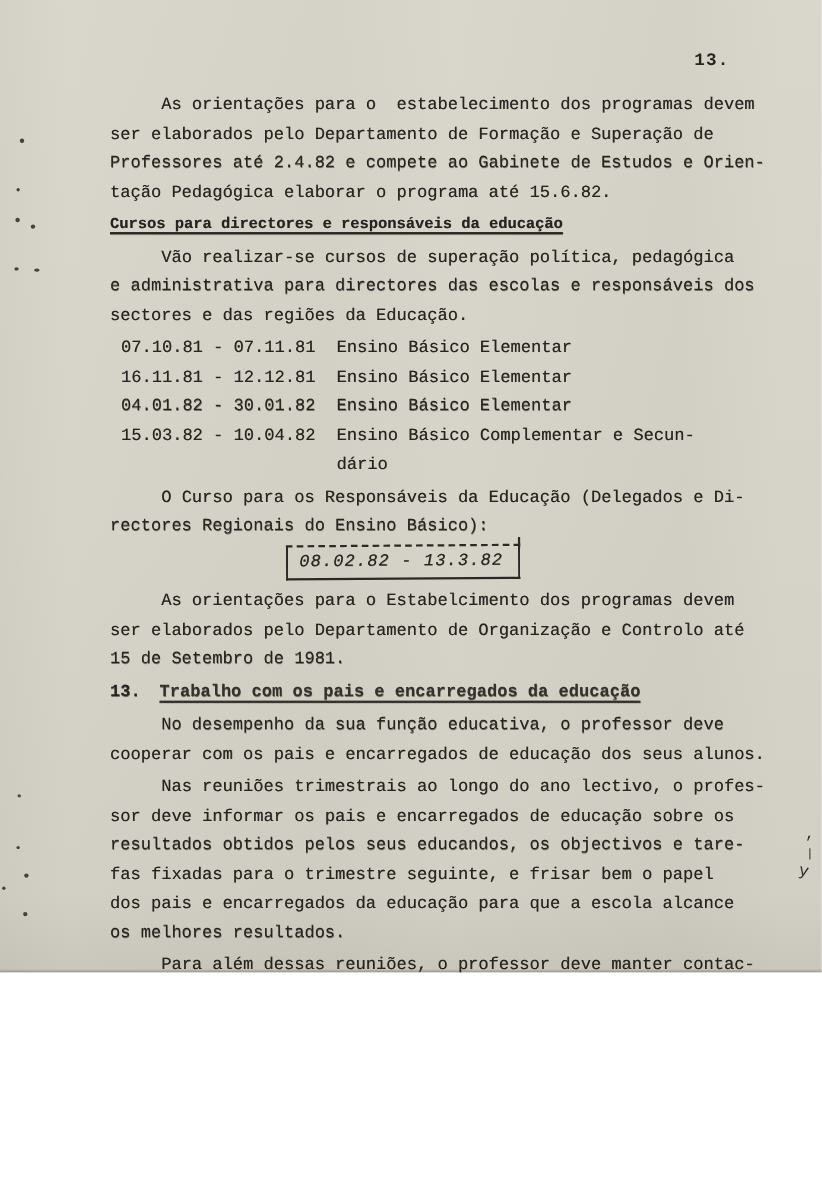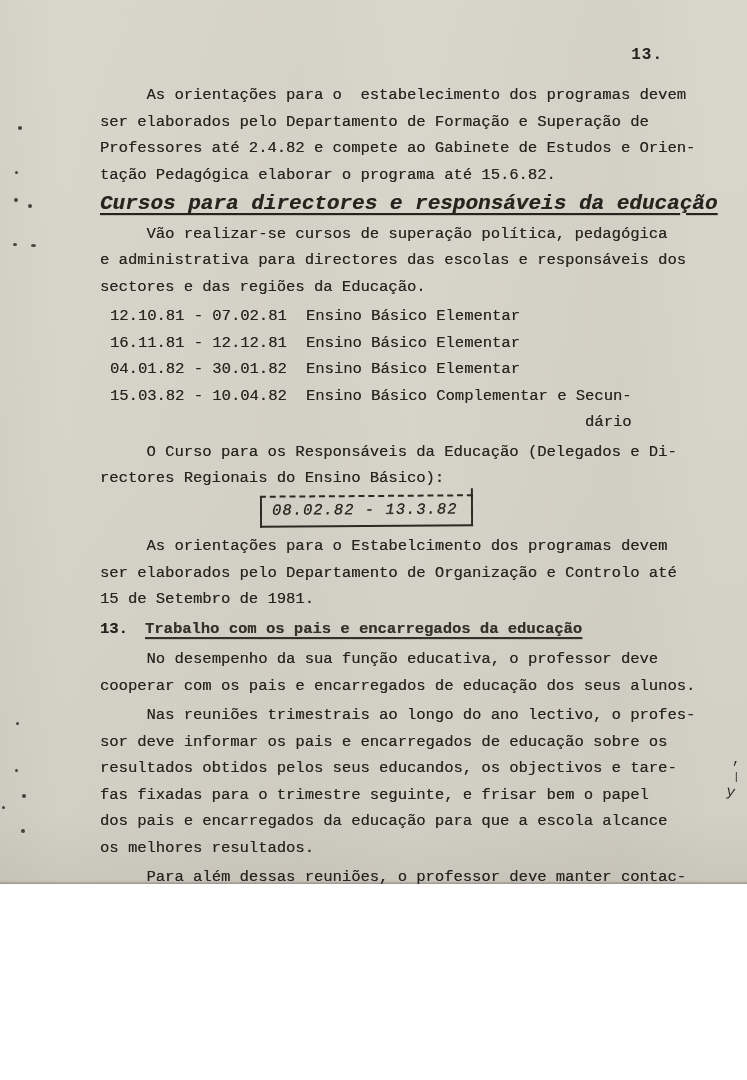--- a/index.html
+++ b/index.html
@@ -40,34 +40,33 @@
     left: 100px;
     width: 618px;
     font-size: 15.5px;
     line-height: 26.5px;
     text-shadow: 0.3px 0.3px 0.3px rgba(38,36,30,0.55);
   }
 
   .para { white-space: pre-wrap; margin: 0 0 3px 0; }
 
   .heading {
-    font-size: 21px;
+    font-size: 14px;
     font-weight: bold;
     line-height: 26.5px;
     margin: 3px 0 3px 0;
     text-decoration: underline;
     text-underline-offset: 4px;
     text-decoration-thickness: 1.5px;
-    font-style: italic;
   }
 
   .schedule { margin: 0 0 3px 10px; }
   .sched-row { display: flex; align-items: flex-start; }
   .sched-dates { width: 196px; flex: 0 0 196px; white-space: pre; }
-  .sched-course { white-space: pre-wrap; text-align: right; }
+  .sched-course { white-space: pre-wrap; }
 
   .boxed-wrap { margin: 0 0 7px 160px; }
   .boxed-date {
     display: inline-block;
     border: 2px solid #2b2922;
     border-top-style: dashed;
     padding: 0 14px 1px 10px;
     transform: rotate(-0.4deg);
     letter-spacing: 1px;
     position: relative;
@@ -120,21 +119,21 @@
 
     <h2 class="heading">Cursos para directores e responsáveis da educação</h2>
 
     <p class="para">     Vão realizar-se cursos de superação política, pedagógica
 e administrativa para directores das escolas e responsáveis dos
 sectores e das regiões da Educação.</p>
 
 
     <div class="schedule">
       <div class="sched-row">
-        <span class="sched-dates">12.10.81 - 07.02.81</span>
+        <span class="sched-dates">07.10.81 - 07.11.81</span>
         <span class="sched-course">Ensino Básico Elementar</span>
       </div>
       <div class="sched-row">
         <span class="sched-dates">16.11.81 - 12.12.81</span>
         <span class="sched-course">Ensino Básico Elementar</span>
       </div>
       <div class="sched-row">
         <span class="sched-dates">04.01.82 - 30.01.82</span>
         <span class="sched-course">Ensino Básico Elementar</span>
       </div>

